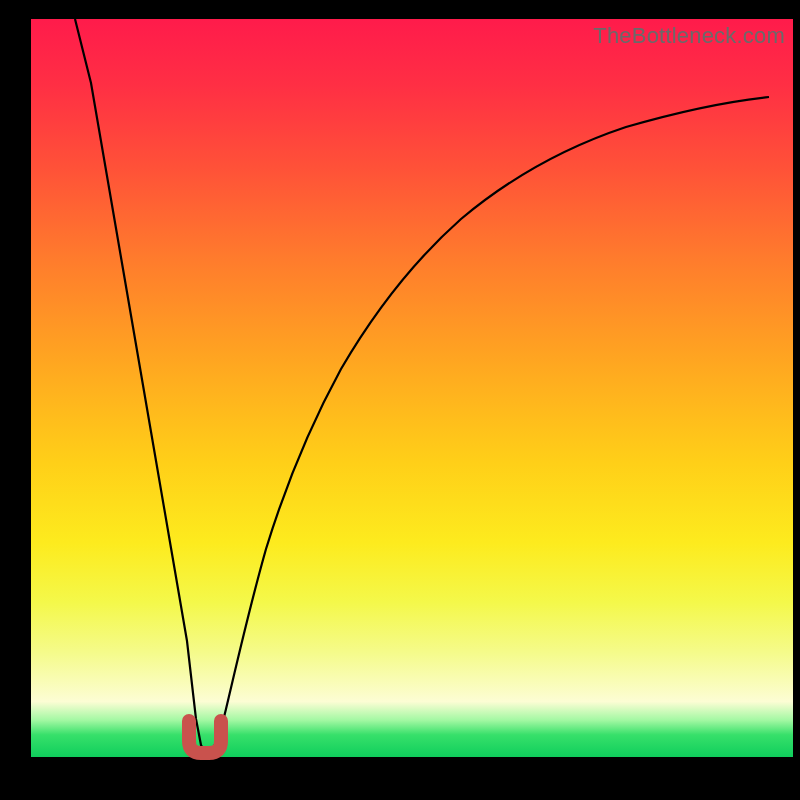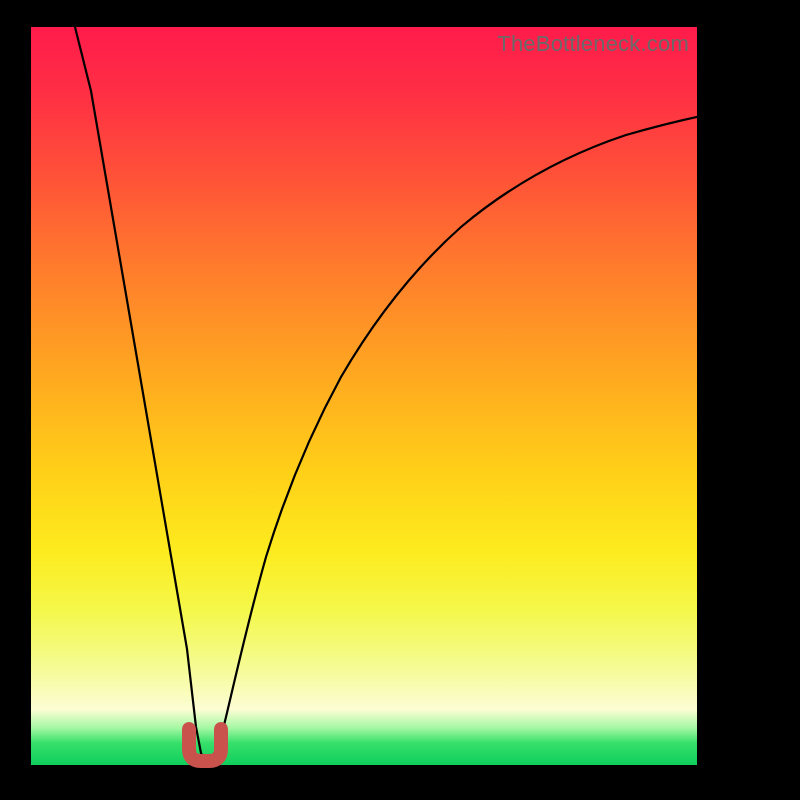--- a/index.html
+++ b/index.html
@@ -7,22 +7,22 @@
     padding: 0;
     width: 800px;
     height: 800px;
     background: #000;
     overflow: hidden;
     font-family: Arial, Helvetica, sans-serif;
   }
   .frame {
     position: absolute;
     left: 31px;
-    top: 27px;
-    width: 666px;
+    top: 19px;
+    width: 762px;
     height: 738px;
     background: linear-gradient(to bottom,
       #ff1b4b 0%,
       #ff2f44 9%,
       #ff5138 20%,
       #ff7d2c 33%,
       #ffa820 47%,
       #ffcf18 60%,
       #fdeb1e 71%,
       #f4f84a 79%,

